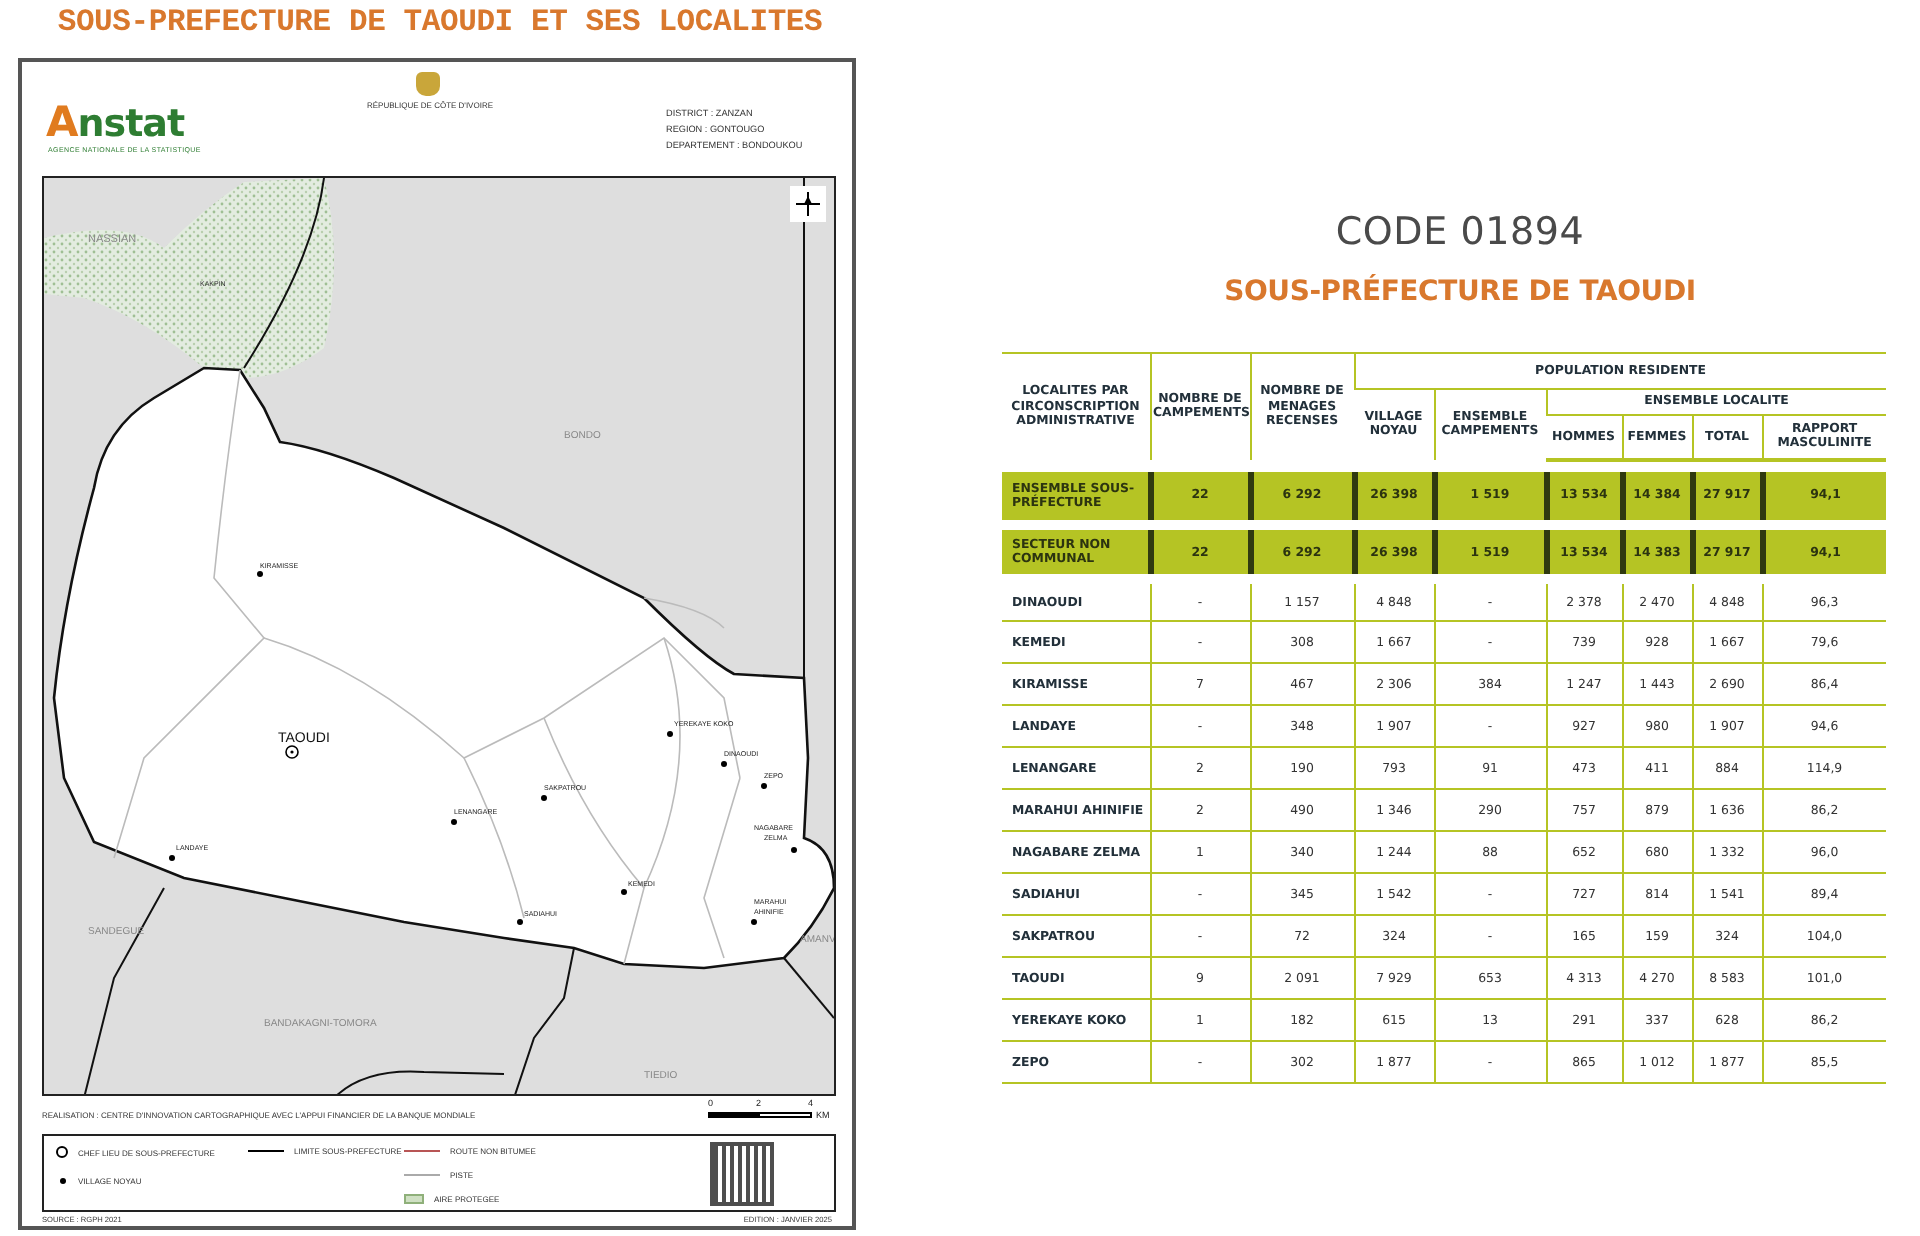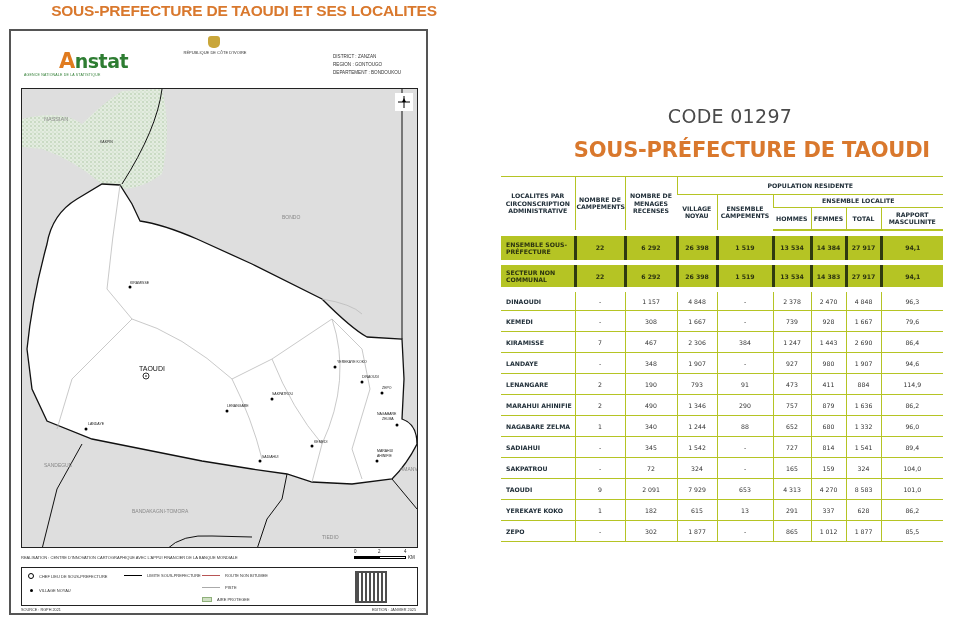--- a/index.html
+++ b/index.html
@@ -1,33 +1,33 @@
 <!DOCTYPE html>
 <html><head>
 <meta charset="utf-8">
 <style>
   * { box-sizing: border-box; margin: 0; padding: 0; }
   html, body { width: 960px; height: 618px; background: #ffffff; overflow: hidden; }
   body { font-family: "Liberation Sans", "DejaVu Sans", sans-serif; position: relative; }
 
   .main-title {
     position: absolute; left: 0; top: 2px; width: 440px; text-align: center;
-    font-family: Liberation Sans, sans-serif; font-weight: bold; font-size: 15.5px;
-    color: #d9782d; letter-spacing: -0.2px; margin-left: 24px;
+    font-family: Liberation Mono, monospace; font-weight: bold; font-size: 15.5px;
+    color: #d9782d; letter-spacing: -0.2px;
   }
 
   
   .map-sheet {
     position: absolute; left: 9px; top: 29px; width: 419px; height: 586px;
     border: 2px solid #555; background: #fff;
   }
   .map-header { position: absolute; left: 0; top: 0; width: 100%; height: 58px; }
   .logo {
     position: absolute; left: 12px; top: 18px; font-family: "DejaVu Sans", sans-serif;
-    font-weight: bold; font-size: 19px; color: #2e7d32; letter-spacing: -0.5px; margin-left: 36px;
+    font-weight: bold; font-size: 19px; color: #2e7d32; letter-spacing: -0.5px;
   }
   .logo .a { color: #e07b1f; font-size: 21px; }
   .logo-sub { position: absolute; left: 13px; top: 42px; font-size: 3.5px; color: #2e7d32; letter-spacing: 0.2px; }
   .emblem { position: absolute; left: 197px; top: 5px; width: 12px; height: 12px; background: #c9a63a; border-radius: 3px 3px 5px 5px; }
   .rep { position: absolute; left: 160px; top: 19px; width: 88px; text-align: center; font-size: 4px; color: #333; }
   .map-title {
     position: absolute; left: 130px; top: 27px; width: 150px; text-align: center;
     font-size: 10px; line-height: 12px; color: #222; letter-spacing: 0.3px;
   }
   .admin-info { position: absolute; left: 322px; top: 22px; font-size: 4.6px; line-height: 8px; color: #333; }
@@ -64,22 +64,22 @@
   }
   .source { position: absolute; left: 10px; top: 577px; font-size: 3.8px; color: #333; }
   .edition { position: absolute; right: 10px; top: 577px; font-size: 3.8px; color: #333; }
 
   
   .code {
     position: absolute; left: 530px; top: 105px; width: 400px; text-align: center;
     font-family: "DejaVu Sans", sans-serif; font-size: 19px; color: #4a4a4a; letter-spacing: 0.3px;
   }
   .sp-title {
-    position: absolute; left: 530px; top: 138px; width: 400px; text-align: right;
-    font-family: "DejaVu Sans", sans-serif; font-weight: bold; font-size: 21px;
+    position: absolute; left: 530px; top: 138px; width: 400px; text-align: center;
+    font-family: "DejaVu Sans", sans-serif; font-weight: bold; font-size: 14px;
     color: #d9782d; letter-spacing: -0.2px;
   }
 
   .table-wrap { position: absolute; left: 501px; top: 176px; width: 442px; }
   table.pop {
     border-collapse: collapse; width: 442px; table-layout: fixed;
     font-family: "DejaVu Sans", sans-serif; color: #22303a;
   }
   table.pop th {
     font-size: 6.2px; font-weight: bold; text-align: center; vertical-align: middle;
@@ -229,21 +229,21 @@
     <div class="item" style="left:180px;top:29px;">
         <span class="sym-protect"></span>
         <span>AIRE PROTEGEE</span>
       </div>
     <div class="qr"></div>
   </div>
   <div class="source">SOURCE : RGPH 2021</div>
   <div class="edition">EDITION : JANVIER 2025</div>
 </div>
 
-<div class="code">CODE 01297</div>
+<div class="code">CODE 01894</div>
 <div class="sp-title">SOUS-PRÉFECTURE DE TAOUDI</div>
 
 <div class="table-wrap">
   <table class="pop">
     <colgroup>
       <col style="width:74px">
         <col style="width:50px">
         <col style="width:52px">
         <col style="width:40px">
         <col style="width:56px">

